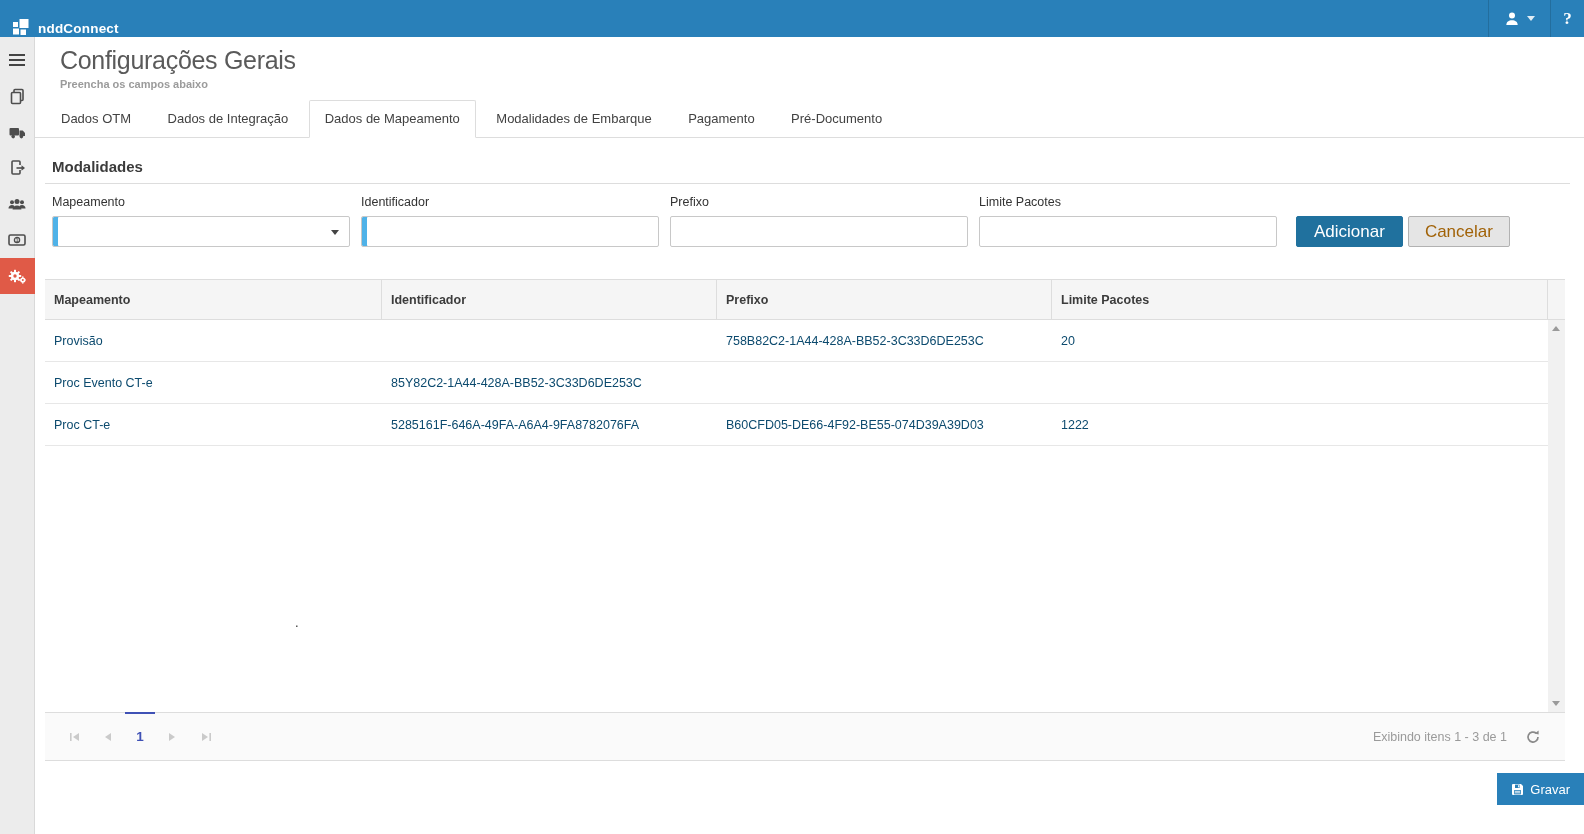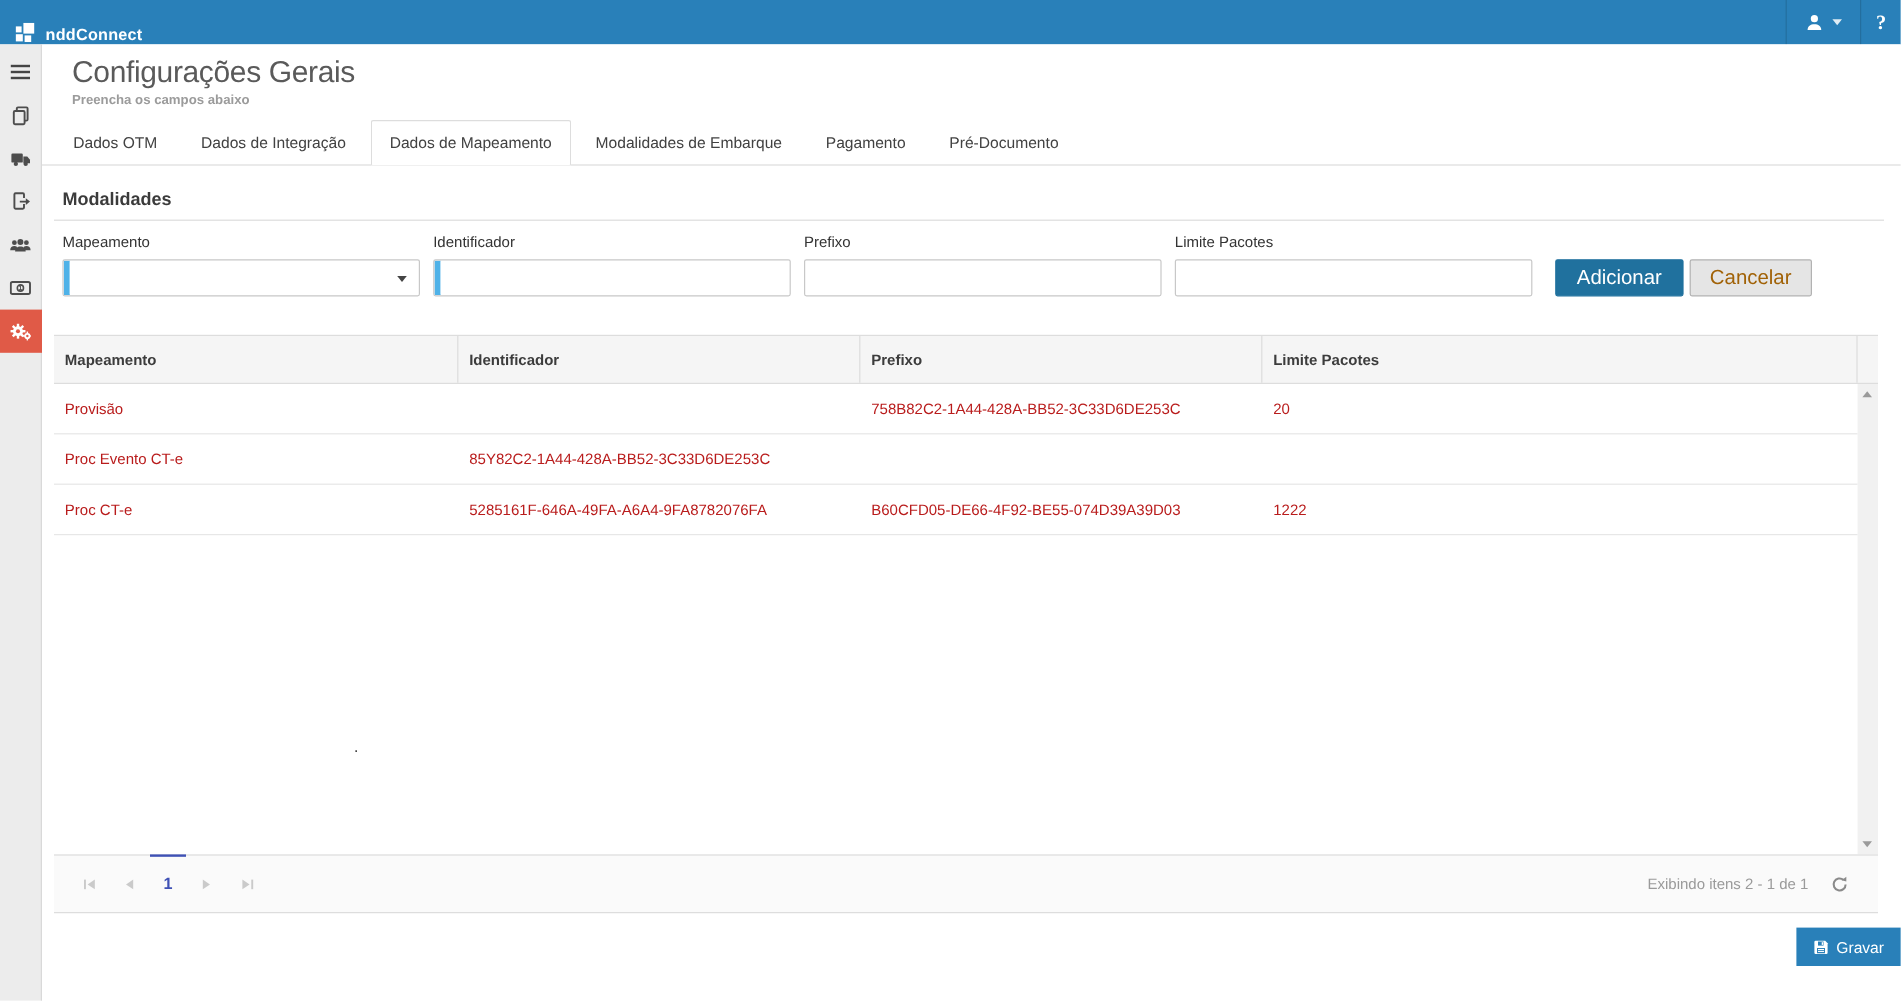--- a/index.html
+++ b/index.html
@@ -46,21 +46,21 @@
   .btn-add { background:#20719e; border:1px solid #20719e; color:#fff; padding:0 17px; margin-left:8px; }
   .btn-cancel { background:#e5e5e5; border:1px solid #b2b2b2; color:#a16207; padding:0 16px; margin-left:5px; }
   
   .grid { margin:32px 0 0 10px; width:1520px; border-top:1px solid #ddd; }
   .grid-head { display:flex; background:#f5f5f5; border-bottom:1px solid #ddd; height:40px; }
   .gh-cell { border-right:1px solid #ddd; padding-left:9px; font-size:12.5px; font-weight:bold; color:#3c3c3c; display:flex; align-items:center; }
   .c1 { width:337px; } .c2 { width:335px; } .c3 { width:335px; } .c4 { flex:1; }
   .gh-gutter { width:17px; }
   .grid-body { position:relative; height:392px; }
   .rows { margin-right:17px; }
-  .g-row { display:flex; height:42px; border-bottom:1px solid #e7e7e7; align-items:center; font-size:12.5px; color:#b91c1c; cursor:pointer; }
+  .g-row { display:flex; height:42px; border-bottom:1px solid #e7e7e7; align-items:center; font-size:12.5px; color:#0c4a6e; cursor:pointer; }
   .g-cell { padding-left:9px; overflow:hidden; white-space:nowrap; }
   .stray { position:absolute; left:250px; top:295px; font-size:13px; color:#333; }
   .vscroll { position:absolute; top:0; right:0; width:17px; height:392px; background:#f1f1f1; }
   .tri-up { position:absolute; top:6px; left:4px; width:0; height:0; border-left:4.5px solid transparent; border-right:4.5px solid transparent; border-bottom:5px solid #9a9a9a; }
   .tri-dn { position:absolute; bottom:6px; left:4px; width:0; height:0; border-left:4.5px solid transparent; border-right:4.5px solid transparent; border-top:5px solid #9a9a9a; }
   
   .pager { display:flex; align-items:stretch; height:49px; background:#fafafa; border-top:1px solid #ddd; border-bottom:1px solid #ddd; padding:0 10px 0 12px; position:relative; }
   .pg-btn { width:34px; display:flex; align-items:center; justify-content:center; cursor:pointer; }
   .pg-num { width:30px; display:flex; align-items:center; justify-content:center; font-size:13.5px; font-weight:bold; color:#3f51b5; position:relative; cursor:pointer; }
   .pg-num::before { content:""; position:absolute; top:-1px; left:0; right:0; height:2px; background:#3f51b5; }
@@ -287,21 +287,21 @@
           <path d="M1 1 L7 5 L1 9 Z" fill="#cacaca"></path>
         </svg>
       </div>
       <div class="pg-btn">
         <svg width="11" height="10" viewBox="0 0 11 10">
           <path d="M1 1 L7 5 L1 9 Z" fill="#cacaca"></path>
           <rect x="8.4" y="1" width="1.6" height="8" fill="#cacaca"></rect>
         </svg>
       </div>
       <div class="pg-status">
-        <span class="pg-text">Exibindo itens 2 - 1 de 1</span>
+        <span class="pg-text">Exibindo itens 1 - 3 de 1</span>
         <span class="pg-refresh">
           <svg width="16" height="16" viewBox="0 0 16 16">
             <path d="M13 8 A5 5 0 1 1 11.2 4.2" fill="none" stroke="#8a8a8a" stroke-width="1.7"></path>
             <path d="M13.6 1.6 L13.6 5.6 L9.6 4.6 Z" fill="#8a8a8a"></path>
           </svg>
         </span>
       </div>
     </div>
   </div>
 

